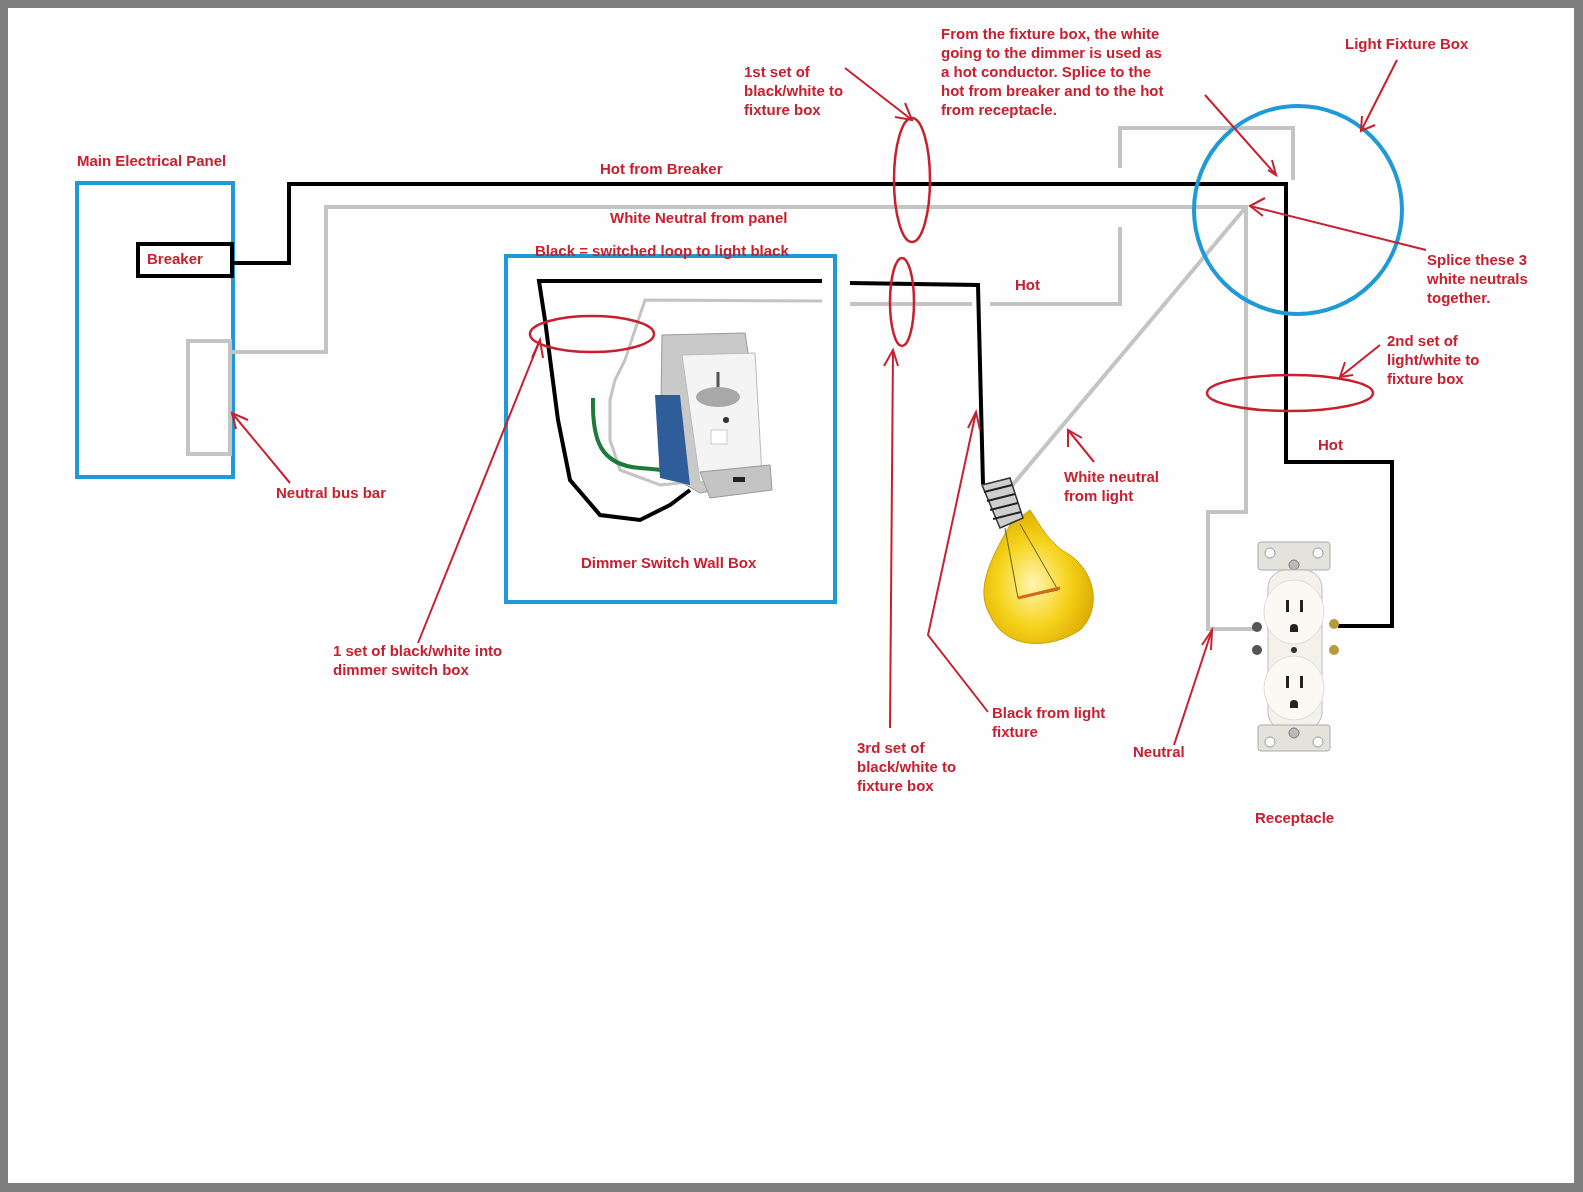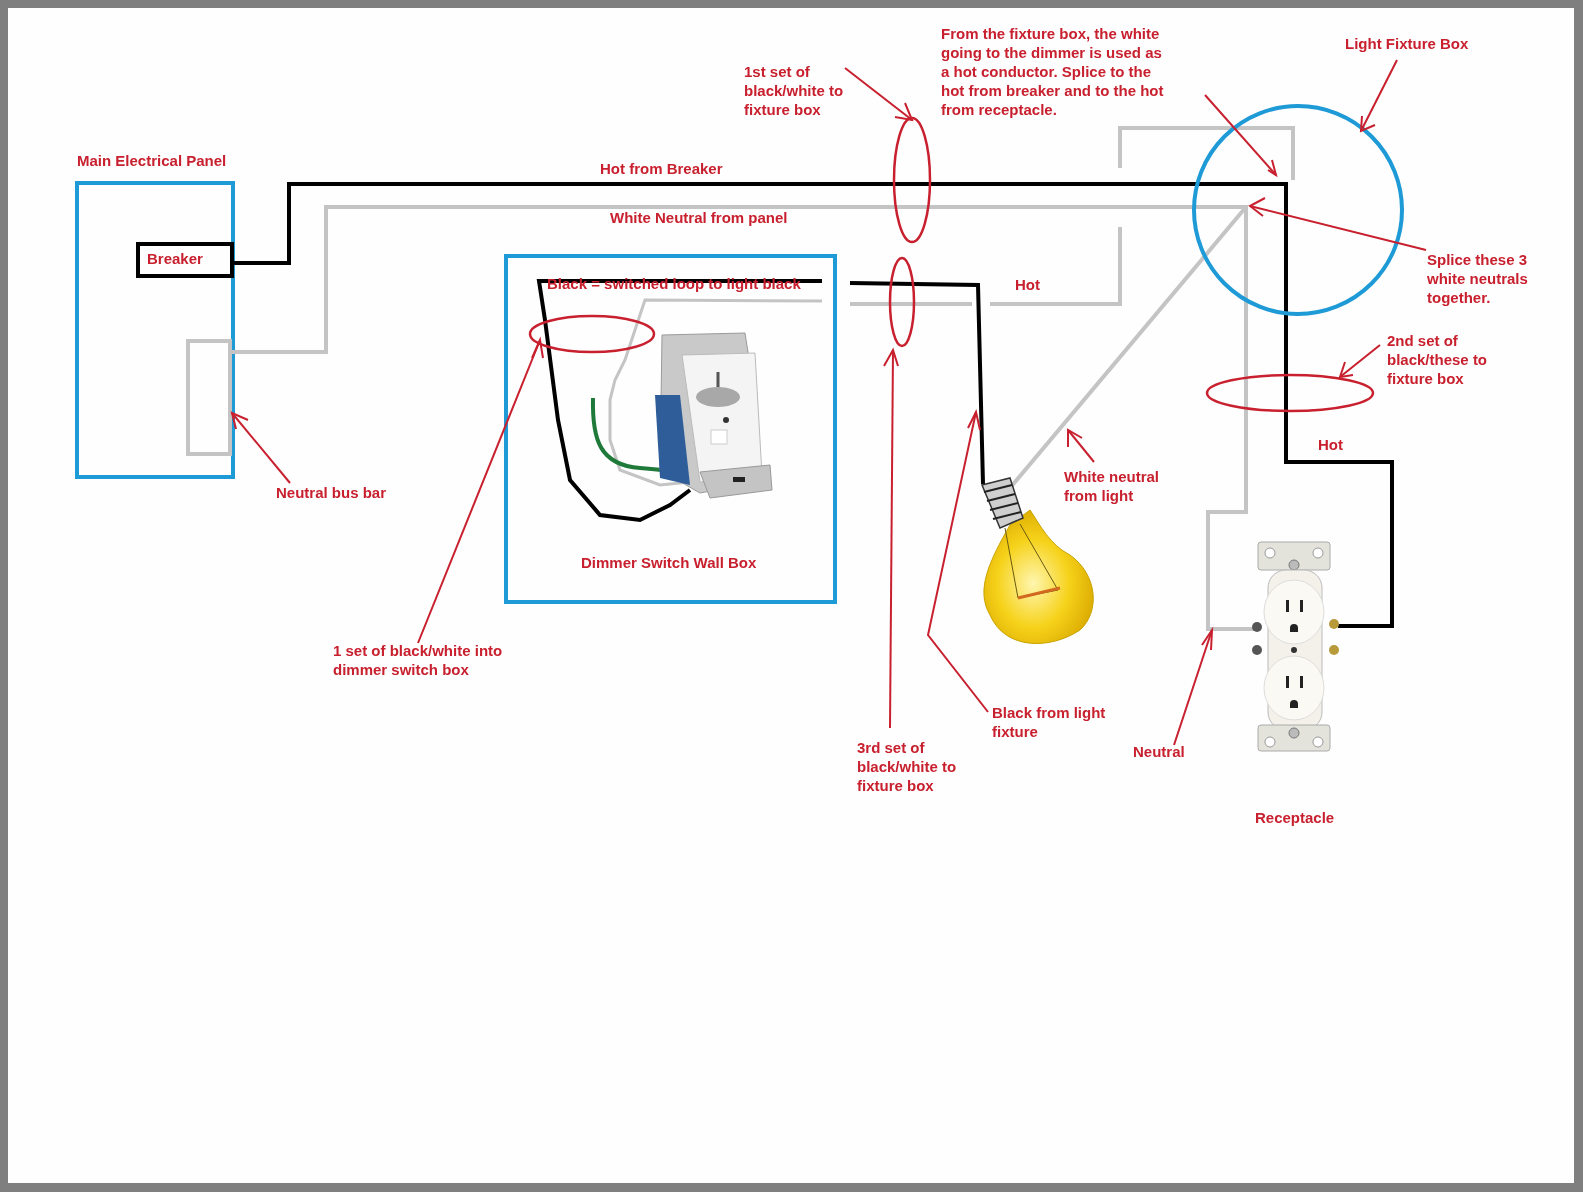--- a/index.html
+++ b/index.html
@@ -123,38 +123,38 @@
     <polyline points="1174,745 1212,630"></polyline>
     <polyline points="1202,645 1212,630 1211,650"></polyline>
   </g>
 </svg>
 
 <div class="lbl" style="left:77px;top:151px;text-align:right;">Main Electrical Panel</div>
 <div class="lbl" style="left:147px;top:249px;">Breaker</div>
 <div class="lbl" style="left:276px;top:483px;">Neutral bus bar</div>
 <div class="lbl" style="left:600px;top:159px;">Hot from Breaker</div>
 <div class="lbl" style="left:581px;top:208px;margin-left:29px;">White Neutral from panel</div>
-<div class="lbl" style="left:535px;top:274px;margin-left:12px;">Black = switched loop to light black</div>
+<div class="lbl" style="left:535px;top:241px;">Black = switched loop to light black</div>
 <div class="lbl" style="left:581px;top:553px;">Dimmer Switch Wall Box</div>
 <div class="lbl" style="left:333px;top:641px;">1 set of black/white into
 dimmer switch box</div>
 <div class="lbl" style="left:744px;top:30px;margin-top:32px;">1st set of
 black/white to
 fixture box</div>
 <div class="lbl" style="left:941px;top:24px;">From the fixture box, the white
 going to the dimmer is used as
 a hot conductor. Splice to the
 hot from breaker and to the hot
 from receptacle.</div>
 <div class="lbl" style="left:1345px;top:34px;">Light Fixture Box</div>
 <div class="lbl" style="left:1427px;top:238px;margin-top:12px;">Splice these 3
 white neutrals
 together.</div>
 <div class="lbl" style="left:1387px;top:331px;">2nd set of
-black/these to
+light/white to
 fixture box</div>
 <div class="lbl" style="left:1015px;top:275px;">Hot</div>
 <div class="lbl" style="left:1318px;top:435px;">Hot</div>
 <div class="lbl" style="left:1064px;top:467px;">White neutral
 from light</div>
 <div class="lbl" style="left:992px;top:703px;">Black from light
 fixture</div>
 <div class="lbl" style="left:857px;top:738px;">3rd set of
 black/white to
 fixture box</div>

